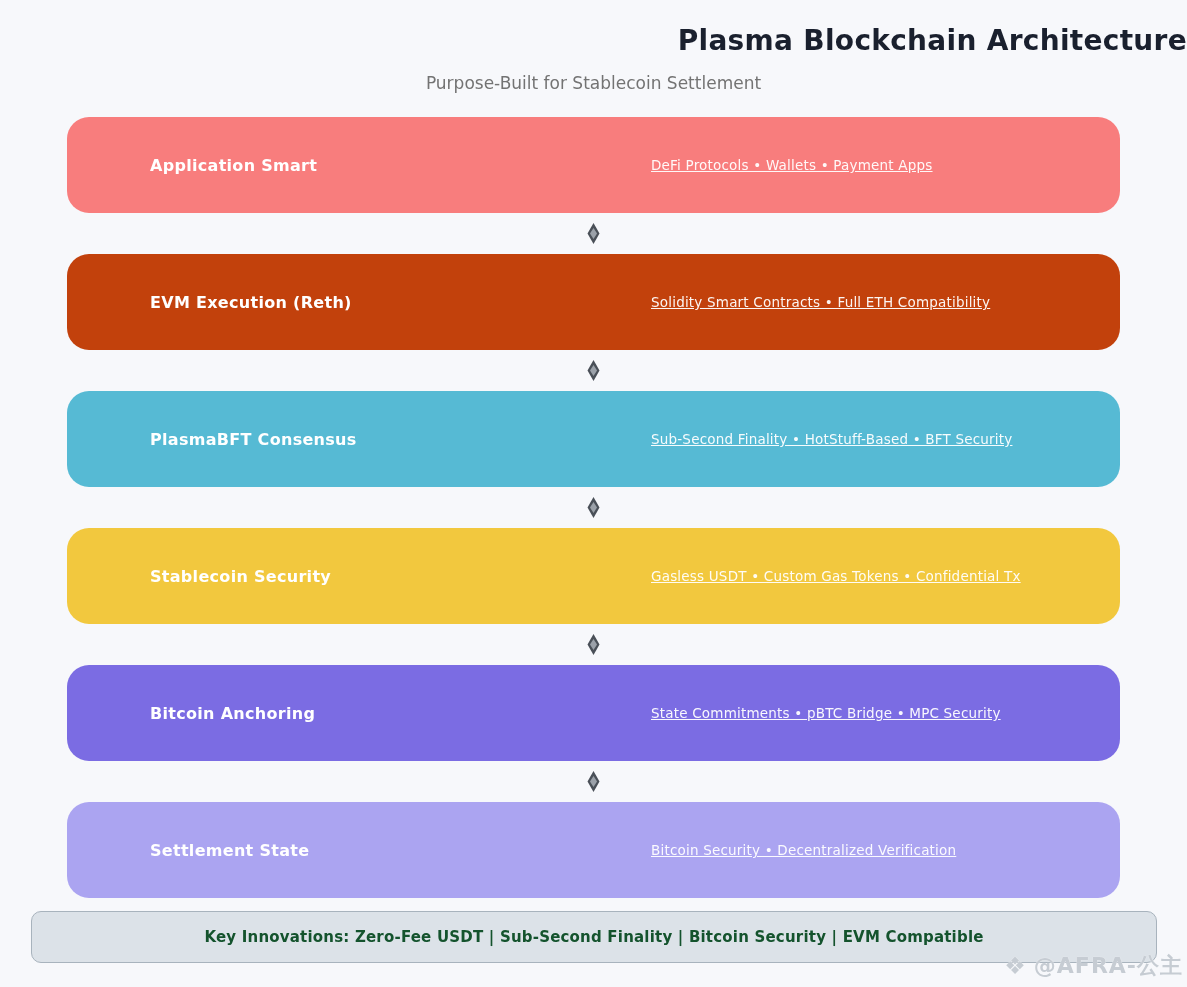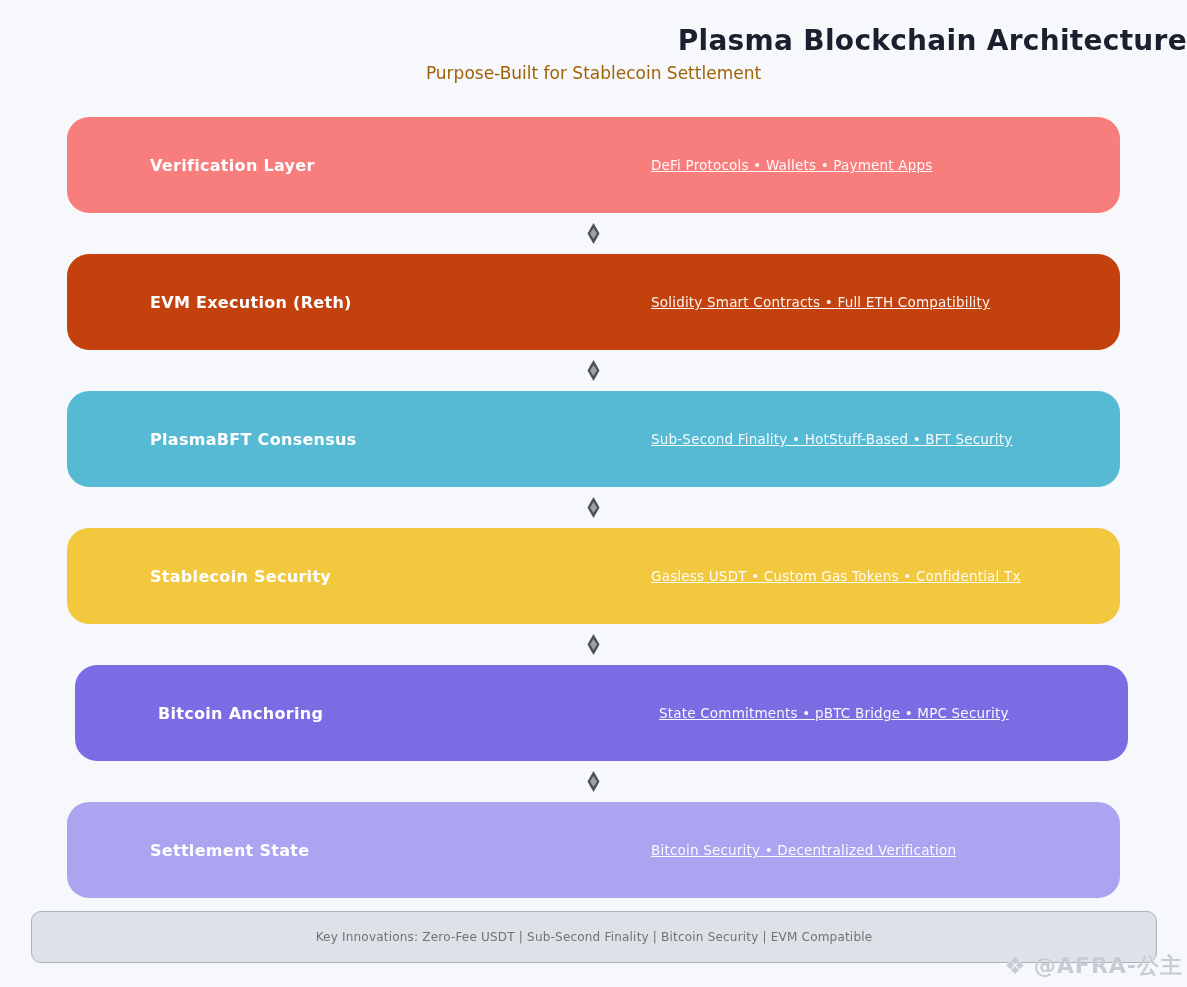--- a/index.html
+++ b/index.html
@@ -14,22 +14,22 @@
     text-align: right;
     font-size: 28px;
     font-weight: bold;
     color: #1a202e;
     padding-top: 24px;
     letter-spacing: 0.3px;
   }
   .page-subtitle {
     text-align: center;
     font-size: 17px;
-    color: #a16207;
-    margin-top: 6px;
+    color: #737373;
+    margin-top: 16px;
   }
   .stack {
     position: absolute;
     left: 67px;
     top: 117px;
     width: 1053px;
   }
   .layer {
     position: relative;
     height: 96px;
@@ -71,23 +71,23 @@
     width: 1126px;
     height: 52px;
     background: #dce2e8;
     border: 1px solid #a8b3bd;
     border-radius: 10px;
     display: flex;
     align-items: center;
     justify-content: center;
   }
   .footer-text {
-    font-size: 12px;
-    font-weight: normal;
-    color: #737373;
+    font-size: 15px;
+    font-weight: bold;
+    color: #14532d;
     letter-spacing: 0.2px;
   }
   .watermark {
     position: absolute;
     right: 4px;
     bottom: 6px;
     display: flex;
     align-items: center;
     gap: 7px;
     color: #c6ccd3;
@@ -101,21 +101,21 @@
 </style>
 </head>
 <body>
 
 <div class="page-title">Plasma Blockchain Architecture</div>
 <div class="page-subtitle">Purpose-Built for Stablecoin Settlement</div>
 
 <div class="stack">
 
   <div class="layer" style="background-color: rgb(248, 125, 125);">
-    <span class="layer-title">Verification Layer</span>
+    <span class="layer-title">Application Smart</span>
     <span class="layer-details">DeFi Protocols • Wallets • Payment Apps</span>
   </div>
 
   <div class="connector">
     <svg width="13" height="21" viewBox="0 0 13 21">
       <polygon points="6.5,0 12.5,10.5 6.5,21 0.5,10.5" fill="#4a5058"></polygon>
       <polygon points="6.5,5 10,10.5 6.5,16 3,10.5" fill="#9ba1a9"></polygon>
     </svg>
   </div>
 
@@ -148,21 +148,21 @@
     <span class="layer-details">Gasless USDT • Custom Gas Tokens • Confidential Tx</span>
   </div>
 
   <div class="connector">
     <svg width="13" height="21" viewBox="0 0 13 21">
       <polygon points="6.5,0 12.5,10.5 6.5,21 0.5,10.5" fill="#4a5058"></polygon>
       <polygon points="6.5,5 10,10.5 6.5,16 3,10.5" fill="#9ba1a9"></polygon>
     </svg>
   </div>
 
-  <div class="layer" style="background-color: rgb(123, 108, 227); margin-left: 8px;">
+  <div class="layer" style="background-color: rgb(123, 108, 227);">
     <span class="layer-title">Bitcoin Anchoring</span>
     <span class="layer-details">State Commitments • pBTC Bridge • MPC Security</span>
   </div>
 
   <div class="connector">
     <svg width="13" height="21" viewBox="0 0 13 21">
       <polygon points="6.5,0 12.5,10.5 6.5,21 0.5,10.5" fill="#4a5058"></polygon>
       <polygon points="6.5,5 10,10.5 6.5,16 3,10.5" fill="#9ba1a9"></polygon>
     </svg>
   </div>

